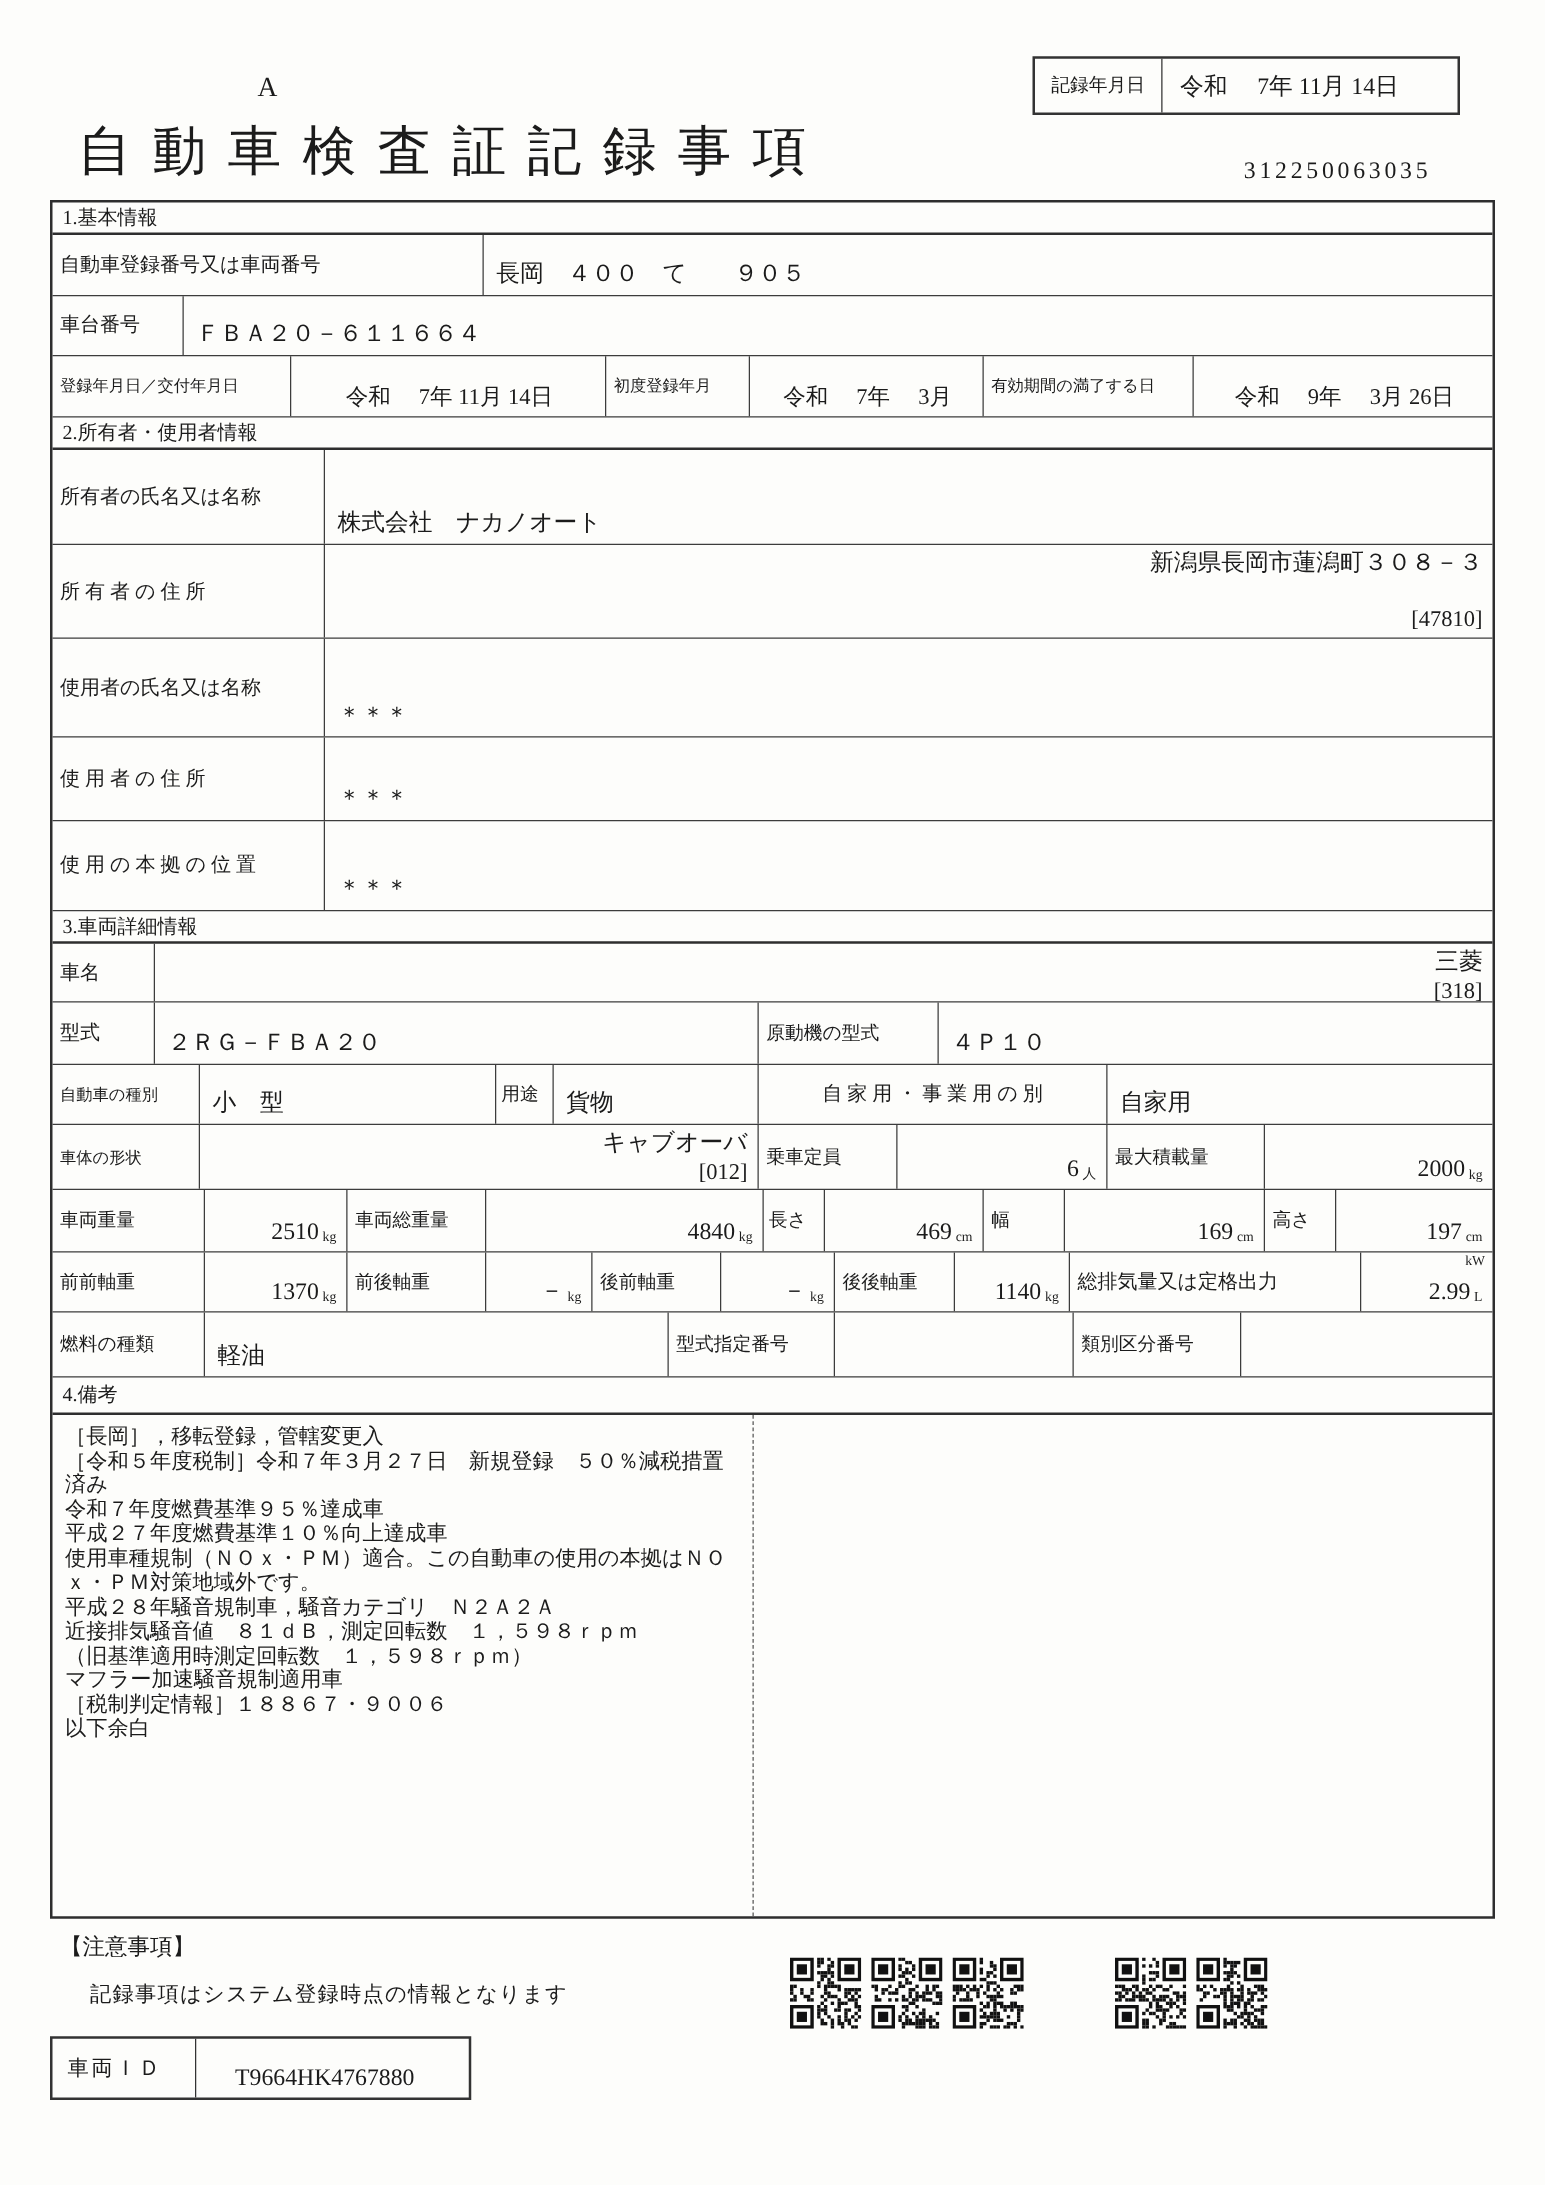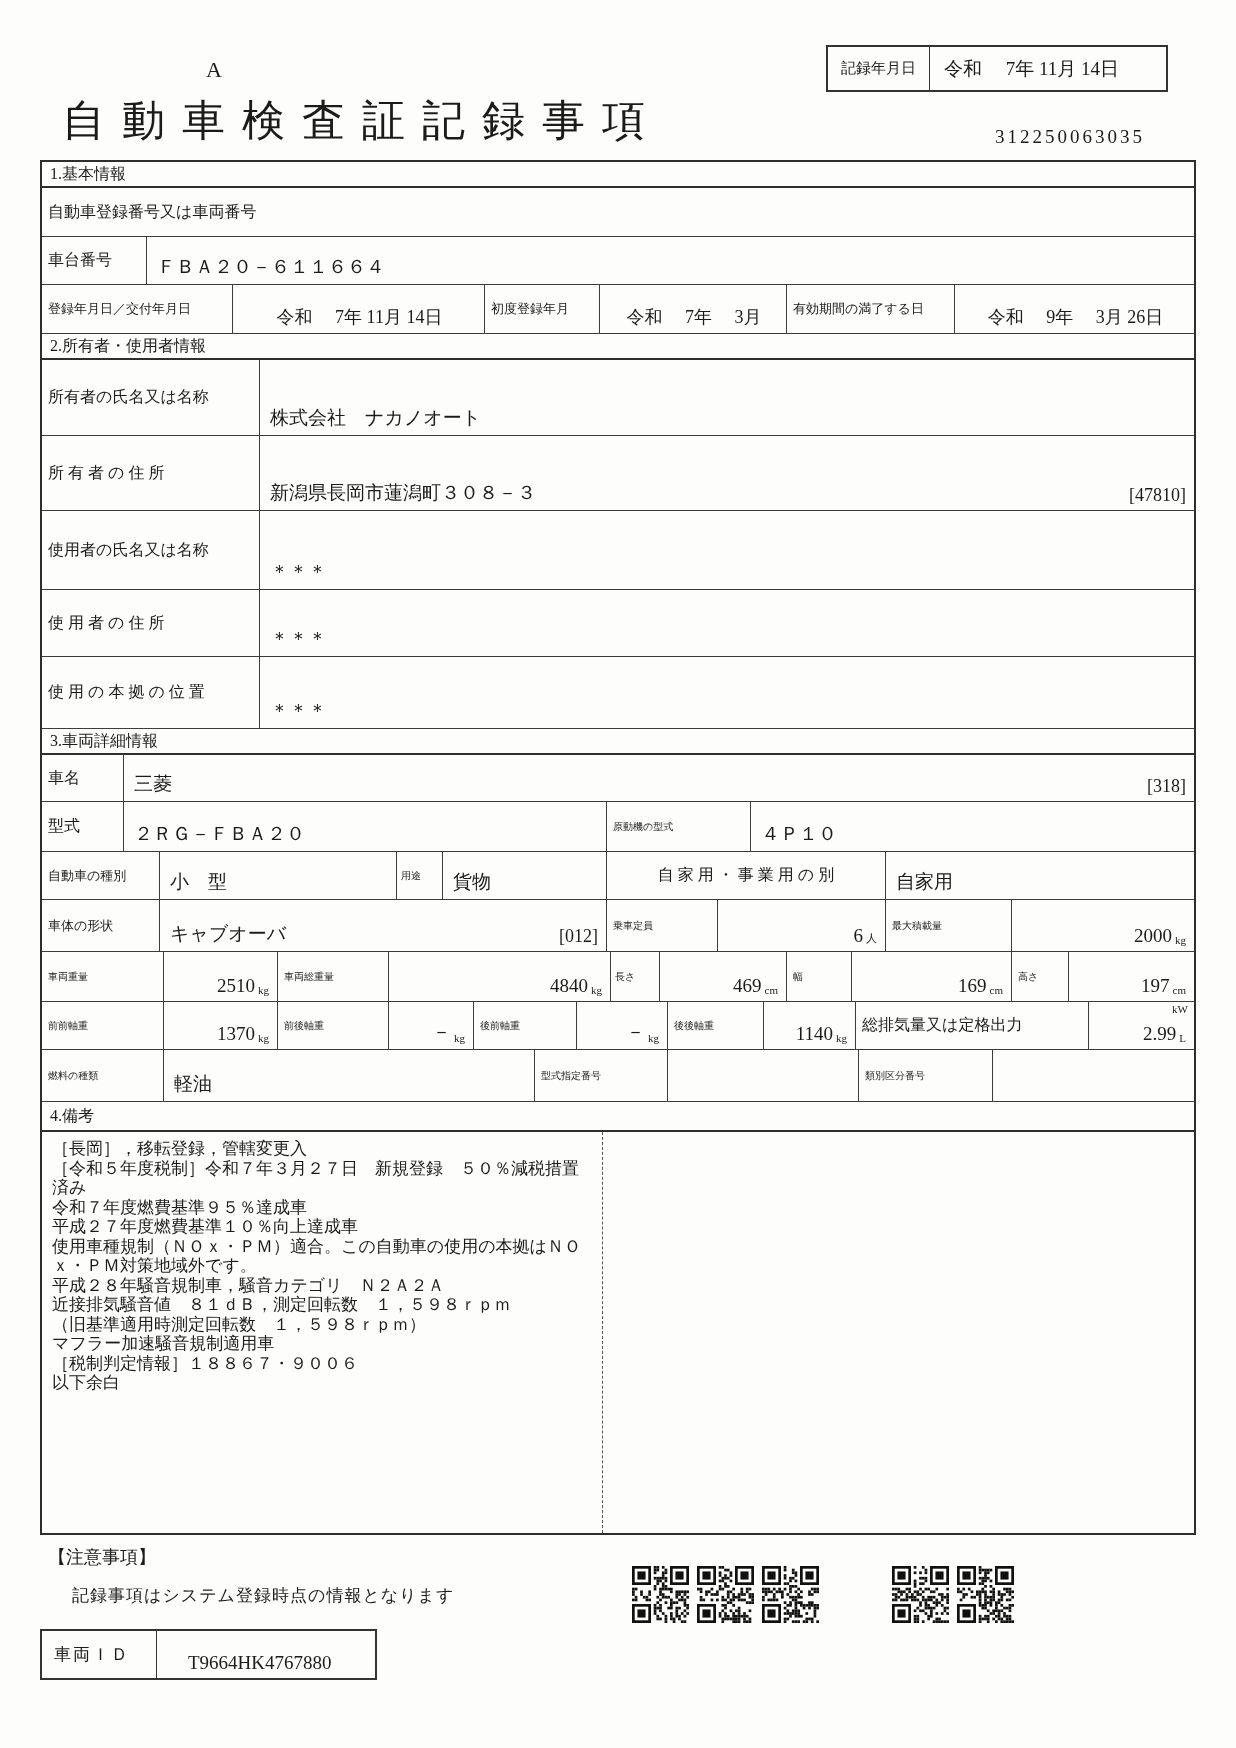--- a/index.html
+++ b/index.html
@@ -17,25 +17,25 @@
 
   
   .doc-table{left:40px;top:160px;width:1156px;border:2px solid #2e2e2e;box-sizing:border-box;background:#fdfdfb;}
   .tr{display:flex;border-bottom:1px solid #3c3c3c;box-sizing:border-box;}
   .tr:last-child{border-bottom:none;}
   .td{border-right:1px solid #3c3c3c;box-sizing:border-box;position:relative;overflow:hidden;}
   .td:last-child{border-right:none;}
   .sec-header{height:26px;align-items:center;padding-left:8px;font-size:16px;border-bottom:2px solid #2e2e2e;}
   .lbl{display:flex;align-items:center;padding:0 6px;font-size:16px;}
   .lbl.sm{font-size:13px;}
-  .lbl.md{font-size:10px;}
+  .lbl.md{font-size:15px;}
   .val{display:flex;align-items:flex-end;padding:1px 8px 4px 10px;font-size:19px;}
   .val.right{justify-content:flex-end;}
   .val.center{justify-content:center;}
-  .val.spread{justify-content:space-between;}
+  .val.spread{justify-content:space-between;flex-direction:column;}
   .unit{font-size:11px;margin-left:3px;padding-bottom:1px;}
   .code{font-size:18px;}
   .unit-top{position:absolute;top:1px;right:6px;font-size:11px;}
 
   
   .remarks-box{height:401px;position:relative;}
   .remarks-divider{position:absolute;left:560px;top:0;bottom:0;border-left:1px dashed #555;}
   .remark-lines{position:absolute;left:10px;top:7px;width:545px;font-size:17px;line-height:19.5px;}
   .remark-line{white-space:nowrap;}
 
@@ -59,20 +59,21 @@
     <div class="rd-value">令和　 7年 11月 14日</div>
   </div>
   <div class="abs serial">312250063035</div>
 
   <div class="abs doc-table">
 
     <div class="tr sec-header">1.基本情報</div>
 
     <div class="tr" style="height:49px">
       <div class="td lbl" style="width:345px">自動車登録番号又は車両番号</div>
+      <div class="td val" style="flex:1">長岡　４００　て　　９０５</div>
     </div>
 
     <div class="tr" style="height:48px">
       <div class="td lbl" style="width:105px">車台番号</div>
       <div class="td val" style="flex:1">ＦＢＡ２０－６１１６６４</div>
     </div>
 
     <div class="tr" style="height:49px">
       <div class="td lbl sm" style="width:191px">登録年月日／交付年月日</div>
       <div class="td val center" style="width:252px;font-size:18px">令和　 7年 11月 14日</div>

